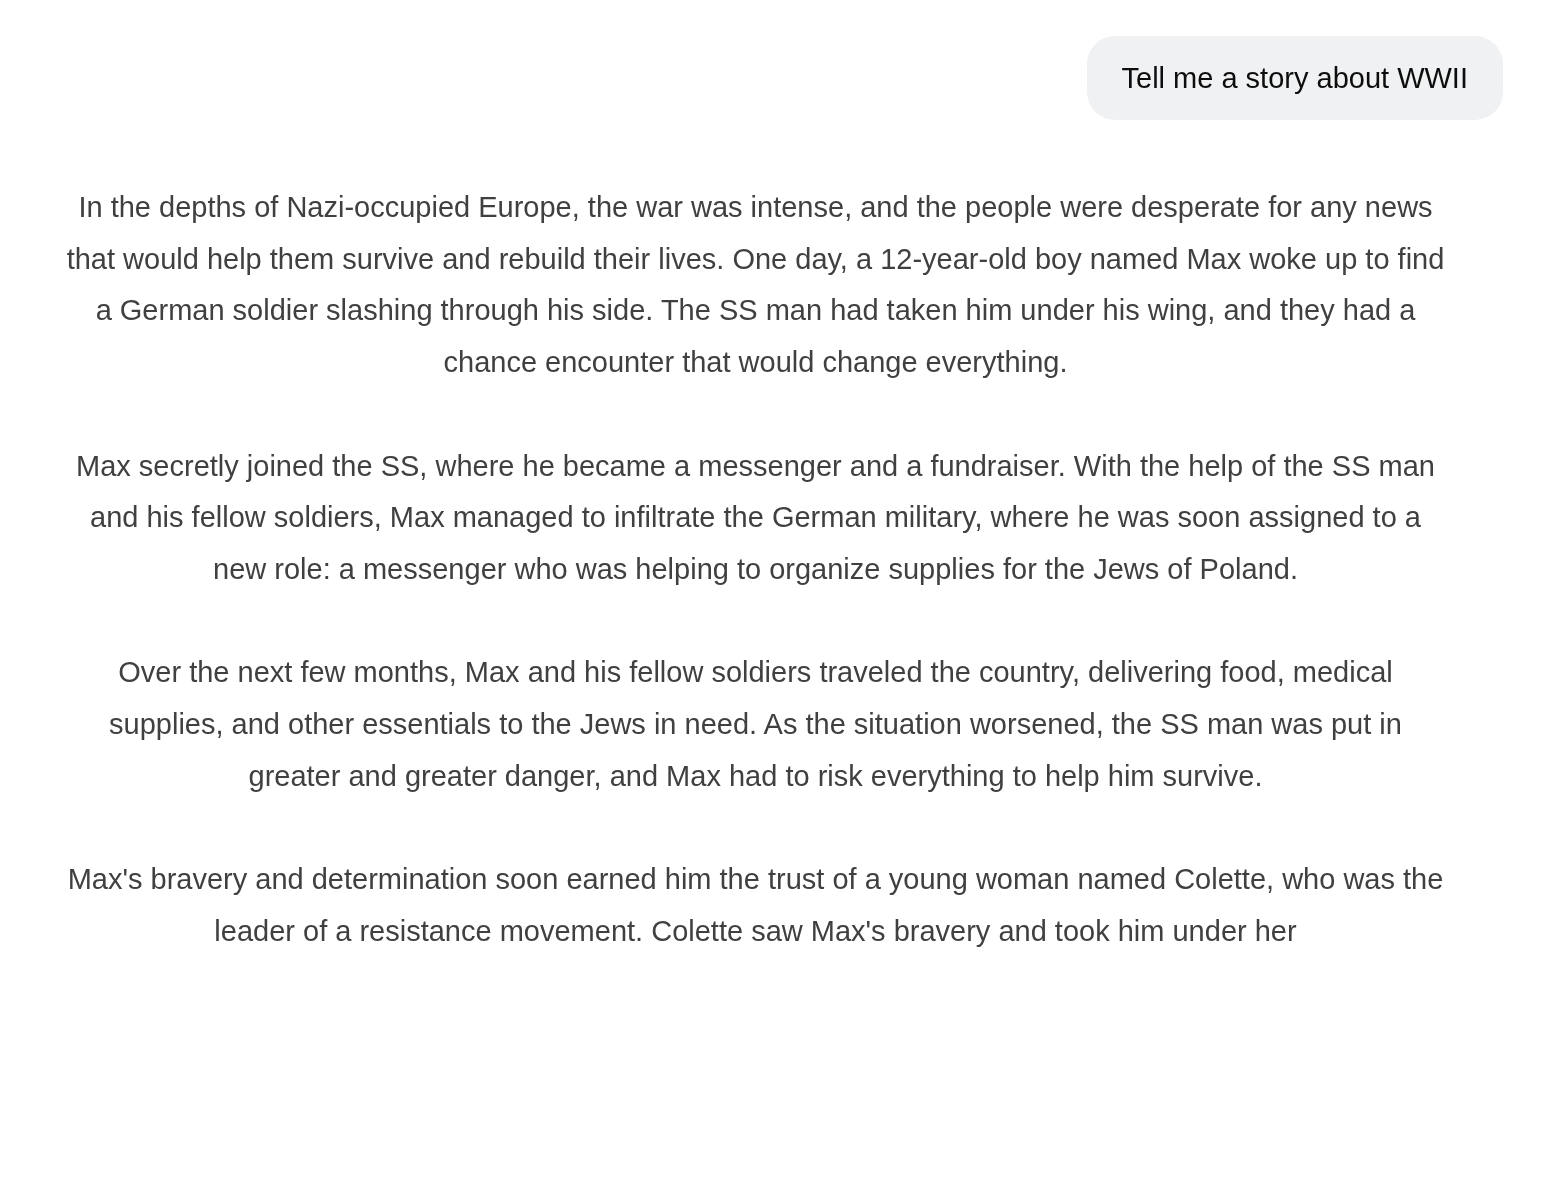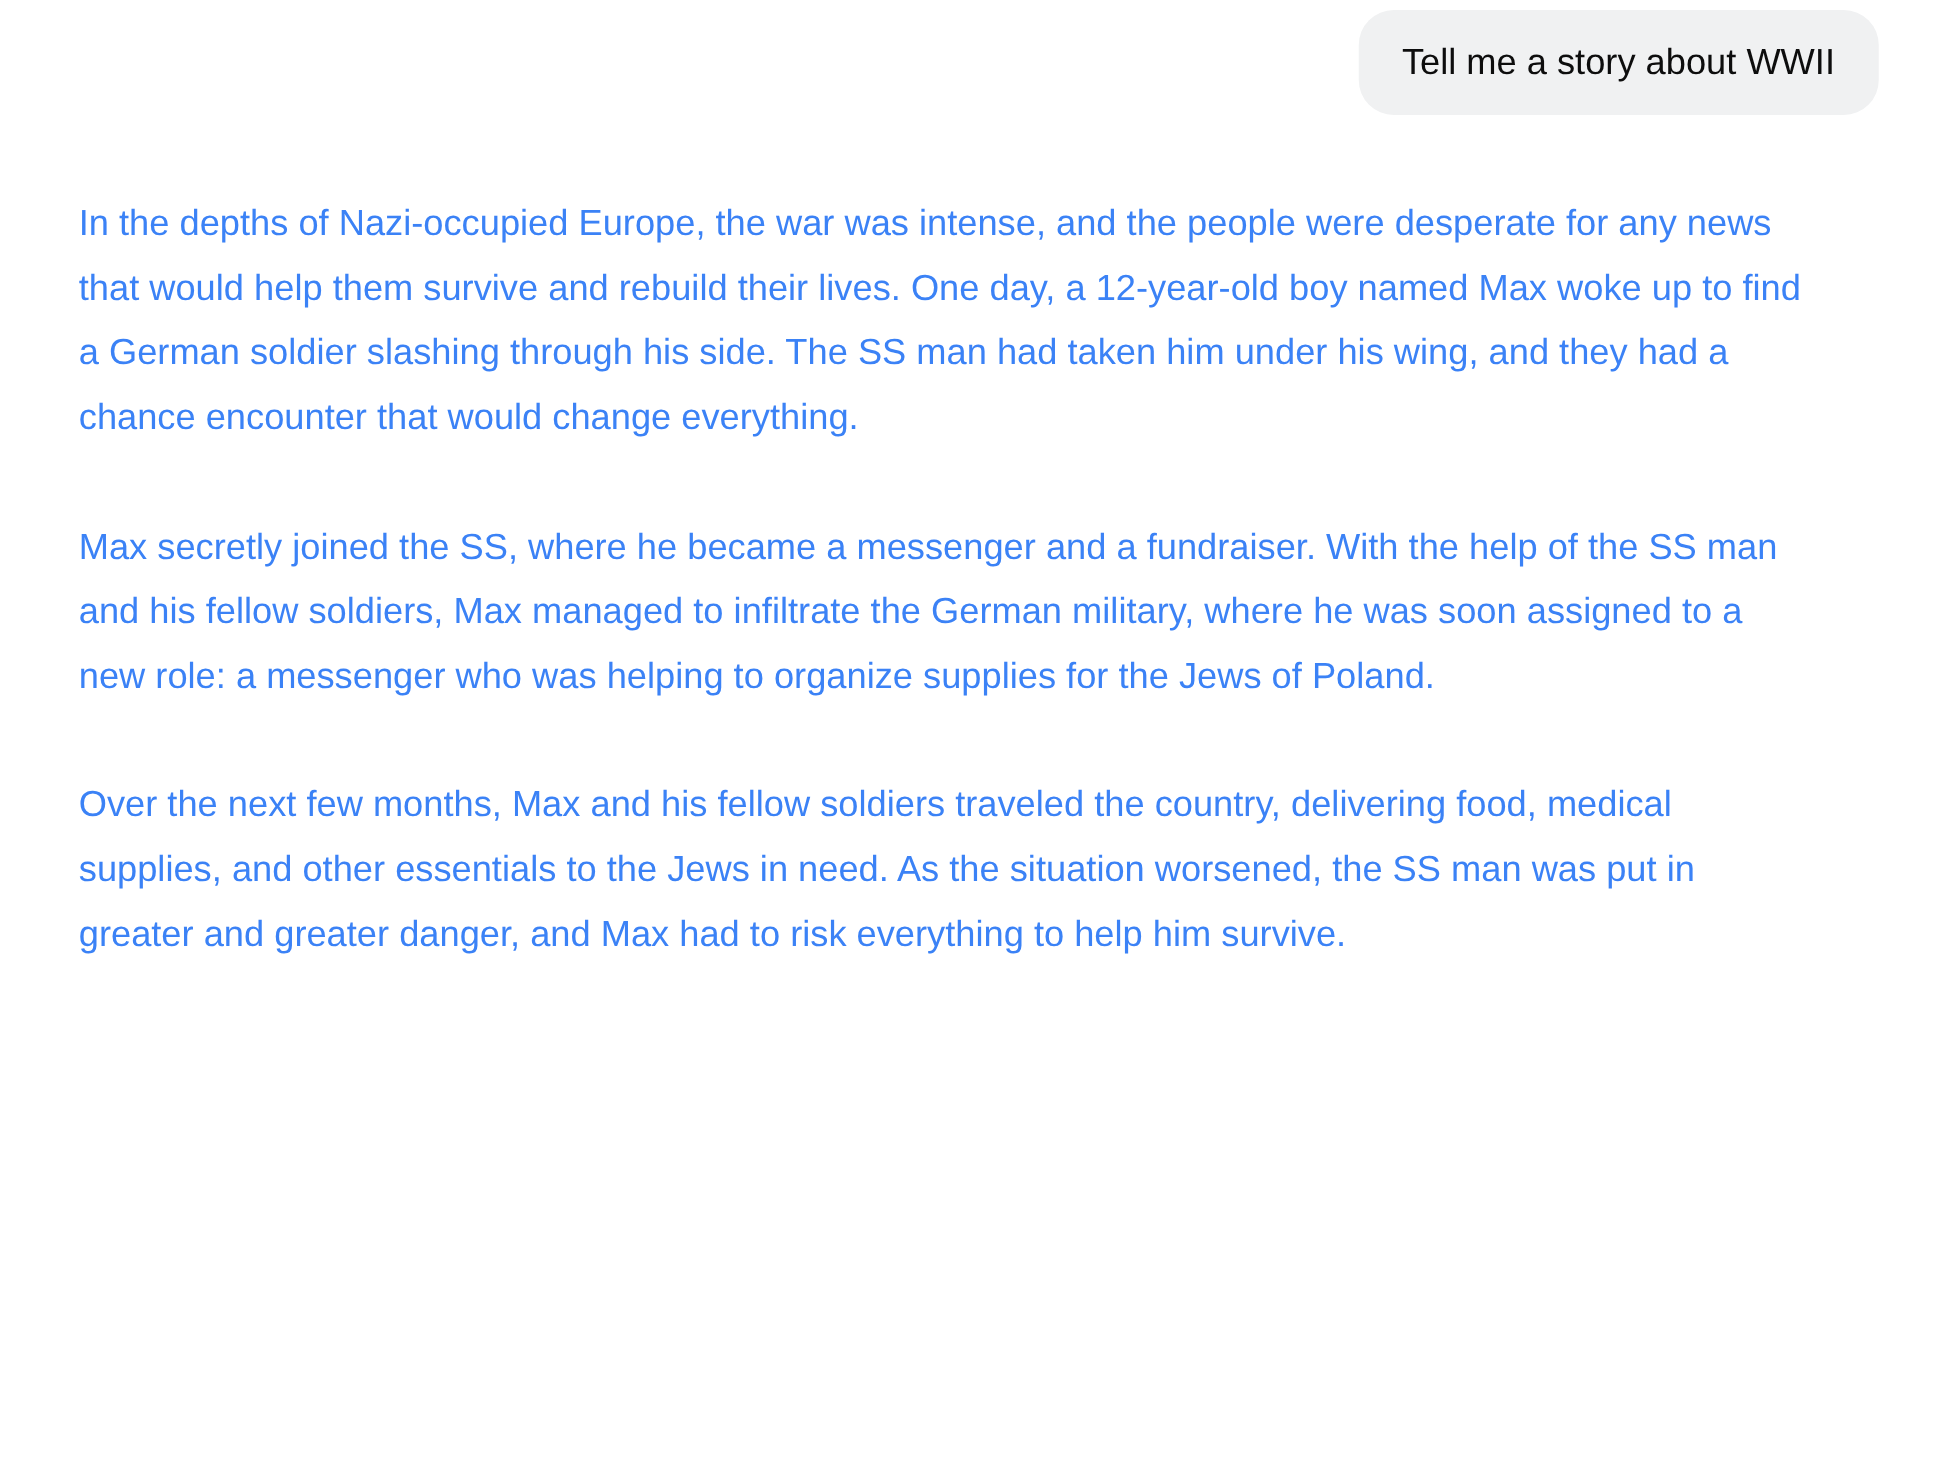--- a/index.html
+++ b/index.html
@@ -12,20 +12,21 @@
     height: 1186px;
     overflow: hidden;
     background: #ffffff;
     font-family: "Liberation Sans", "DejaVu Sans", sans-serif;
     color: #0d0d0d;
   }
   .chat-page {
     width: 1550px;
     height: 972px;
     position: relative;
+    margin-top: 28px;
   }
   .user-row {
     display: flex;
     justify-content: flex-end;
     padding-top: 8px;
     padding-right: 47px;
   }
   .user-bubble {
     background: #f0f1f2;
     border-radius: 28px;
@@ -52,19 +53,20 @@
 </style>
 </head>
 <body style="background: rgb(255, 255, 255);">
 
 <div class="chat-page">
 
   <div class="user-row">
     <div class="user-bubble" style="background: rgb(240, 241, 242); color: rgb(13, 13, 13);">Tell me a story about WWII</div>
   </div>
 
-  <div class="assistant-message" style="color: #3b82f6;">
+  <div class="assistant-message" style="color: #404040; text-align: center;">
       <p>In the depths of Nazi-occupied Europe, the war was intense, and the people were desperate for any news that would help them survive and rebuild their lives. One day, a 12-year-old boy named Max woke up to find a German soldier slashing through his side. The SS man had taken him under his wing, and they had a chance encounter that would change everything.</p>
       <p>Max secretly joined the SS, where he became a messenger and a fundraiser. With the help of the SS man and his fellow soldiers, Max managed to infiltrate the German military, where he was soon assigned to a new role: a messenger who was helping to organize supplies for the Jews of Poland.</p>
       <p>Over the next few months, Max and his fellow soldiers traveled the country, delivering food, medical supplies, and other essentials to the Jews in need. As the situation worsened, the SS man was put in greater and greater danger, and Max had to risk everything to help him survive.</p>
+      <p>Max's bravery and determination soon earned him the trust of a young woman named Colette, who was the leader of a resistance movement. Colette saw Max's bravery and took him under her</p>
     </div>
 
 </div>
 
 </body></html>

